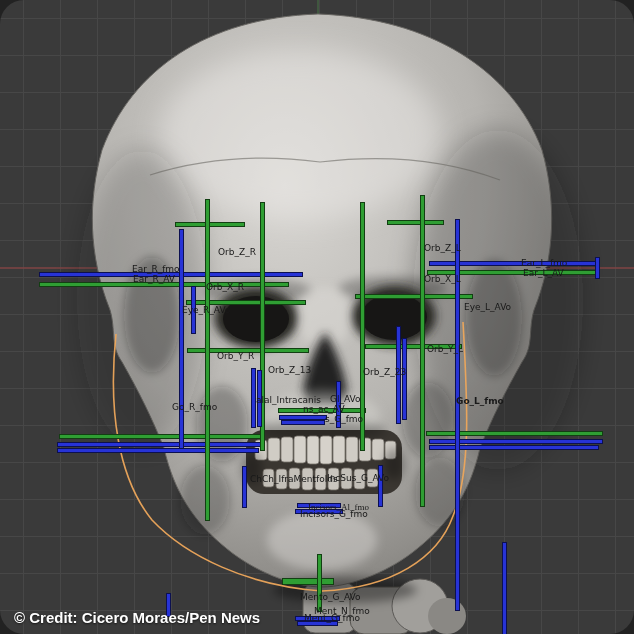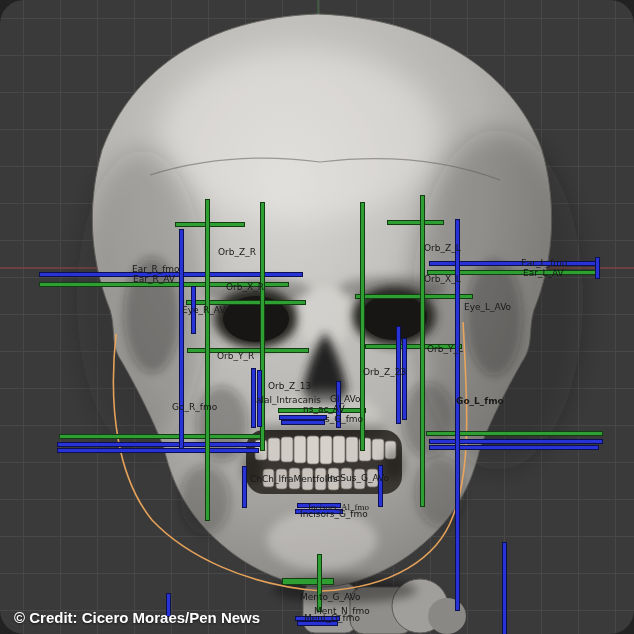--- a/index.html
+++ b/index.html
@@ -185,25 +185,25 @@
       <div class="mline v blue" style="left: 243px; top: 467px; height: 40px;"></div>
       <div class="mline v blue" style="left: 379px; top: 466px; height: 40px;"></div>
       <div class="mline v green" style="left: 318px; top: 555px; height: 56px;"></div>
       <div class="mline v blue" style="left: 596px; top: 258px; height: 20px;"></div>
       <div class="mline v blue" style="left: 167px; top: 594px; height: 22px;"></div>
     </div>
   <div id="labels">
       <span class="lm" style="left: 218px; top: 247px;">Orb_Z_R</span>
       <span class="lm" style="left: 132px; top: 264px;">Ear_R_fmo</span>
       <span class="lm" style="left: 133px; top: 274px;">Ear_R_AV</span>
-      <span class="lm" style="left: 226px; top: 282px;">Orb_X_R</span>
+      <span class="lm" style="left: 206px; top: 282px;">Orb_X_R</span>
       <span class="lm" style="left: 182px; top: 305px;">Eye_R_AVo</span>
       <span class="lm" style="left: 217px; top: 351px;">Orb_Y_R</span>
       <span class="lm" style="left: 172px; top: 402px;">Go_R_fmo</span>
-      <span class="lm" style="left: 268px; top: 381px;">Orb_Z_13</span>
+      <span class="lm" style="left: 268px; top: 365px;">Orb_Z_13</span>
       <span class="lm" style="left: 363px; top: 367px;">Orb_Z_23</span>
       <span class="lm" style="left: 256px; top: 395px;">alal_Intracanis</span>
       <span class="lm" style="left: 330px; top: 394px;">Gl_AVo</span>
       <span class="lm" style="left: 303px; top: 404px;">ns_ac_AV</span>
       <span class="lm" style="left: 325px; top: 414px;">s_G_fmo</span>
       <span class="lm" style="left: 250px; top: 474px;">ChCh_IfraMentfolds</span>
       <span class="lm" style="left: 327px; top: 473px;">IncSus_G_AVo</span>
       <span class="lm" style="left: 308px; top: 502px; font-family: Liberation Serif, serif;">Incisors_Al_fmo</span>
       <span class="lm" style="left: 300px; top: 509px;">Incisors_G_fmo</span>
       <span class="lm" style="left: 300px; top: 572px; margin-top: 20px;">Mento_G_AVo</span>

